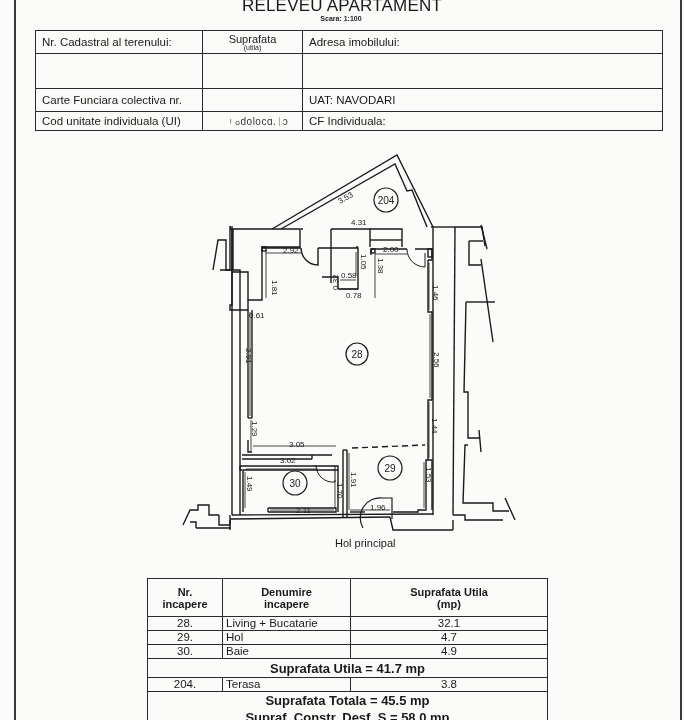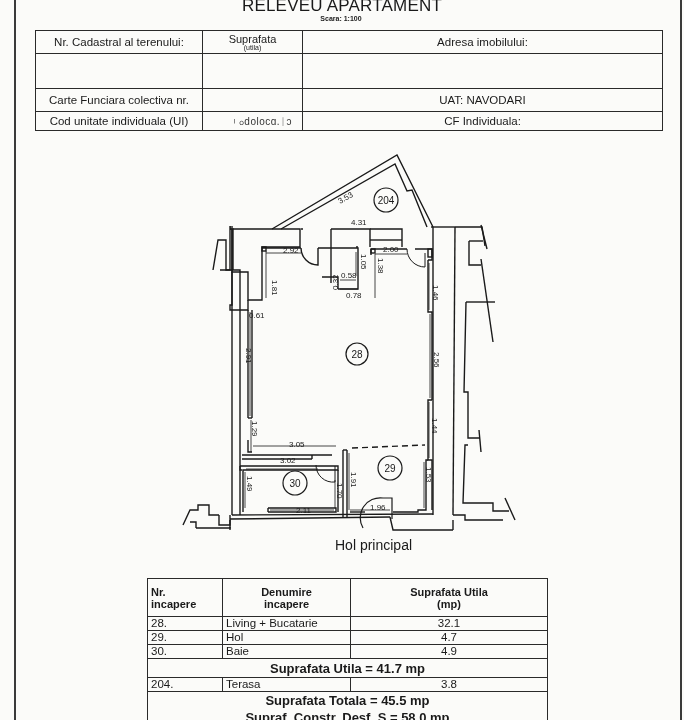--- a/index.html
+++ b/index.html
@@ -11,42 +11,42 @@
   .page-border-left { position: absolute; left: 14px; top: 0; width: 1.5px; height: 720px; background: #3a3a3a; }
   .page-border-right { position: absolute; left: 680px; top: 0; width: 1.5px; height: 720px; background: #3a3a3a; }
 
   .title { position: absolute; left: 0; width: 720px; top: -4px; text-align: center;
     font-size: 17px; letter-spacing: 0.2px; }
   .title span { display: inline-block; transform: translateX(-18px); }
   .scale { position: absolute; left: 341px; top: 15px; font-size: 7px; font-weight: bold; transform: translateX(-50%); }
 
   
   .info-table { position: absolute; left: 35px; top: 30px; width: 628px; border-collapse: collapse; table-layout: fixed; }
-  .info-table td { border: 1.3px solid #2a2a2a; font-size: 11.5px; padding: 0 6px; vertical-align: middle; white-space: nowrap; overflow: hidden; text-align: center; }
+  .info-table td { border: 1.3px solid #2a2a2a; font-size: 11.5px; padding: 0 6px; vertical-align: middle; white-space: nowrap; overflow: hidden; }
   .info-table .c1 { width: 154px; }
   .info-table .c2 { width: 87px; text-align: center; }
   .info-table .c3 { }
   .info-table tr.r1 td { height: 22px; }
   .info-table tr.r2 td { height: 34px; }
   .info-table tr.r3 td { height: 22px; }
   .info-table tr.r4 td { height: 18px; }
   .sup-label { line-height: 10px; font-size: 11px; display: block; }
   .sup-sub { font-size: 7px; line-height: 7px; display: block; }
   .ui-code { font-size: 10px; color: #333; letter-spacing: 0.5px; padding-left: 21px; }
 
   
   .floorplan { position: absolute; left: 0; top: 0; width: 684px; height: 560px; }
   .fp-text { font-family: "Liberation Sans", sans-serif; fill: #1a1a1a; }
-  .hol-label { position: absolute; left: 335px; top: 537px; font-size: 14px; }
+  .hol-label { position: absolute; left: 335px; top: 537px; font-size: 11px; }
 
   
   .rooms-table { position: absolute; left: 147px; top: 578px; width: 401px; border-collapse: collapse; table-layout: fixed; }
   .rooms-table td, .rooms-table th { border: 1.3px solid #2a2a2a; padding: 0 3px; font-size: 11.5px; white-space: nowrap; overflow: hidden; }
   .rooms-table th { font-weight: bold; font-size: 11px; line-height: 12px; height: 30px; text-align: center; }
-  .rooms-table .col-nr { width: 68px; text-align: left; }
+  .rooms-table .col-nr { width: 68px; text-align: center; }
   .rooms-table .col-name { width: 121px; text-align: left; margin-left: 36px; }
   .rooms-table .col-area { text-align: center; }
   .rooms-table tr.data td { height: 13px; line-height: 13px; }
   .rooms-table tr.subtotal td { height: 18px; font-weight: bold; font-size: 13px; text-align: center; margin-top: 8px; }
   .rooms-table tr.totals td { height: 34px; font-weight: bold; font-size: 13px; text-align: center; line-height: 17px; border-bottom: none; vertical-align: top; }
 </style>
 </head>
 <body>
 
 <div class="page-border-left"></div>

